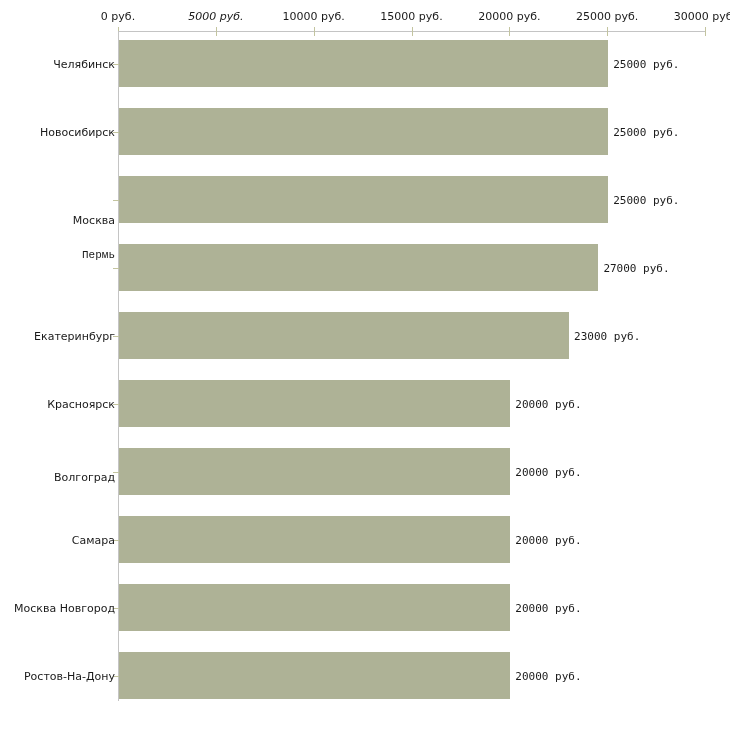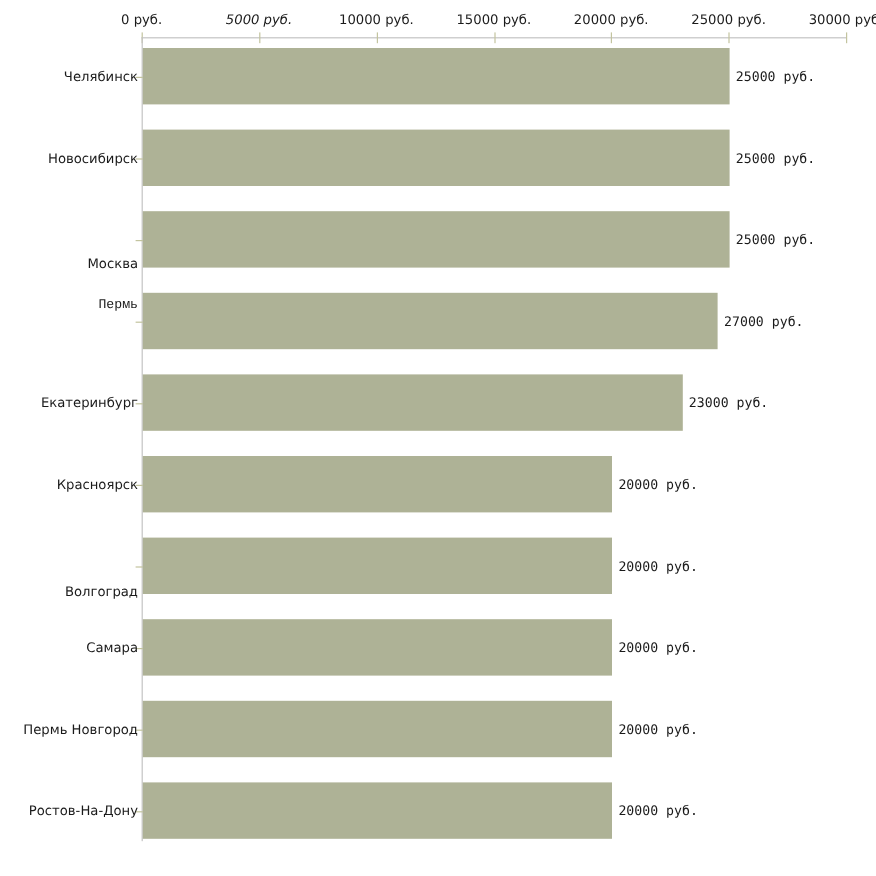--- a/index.html
+++ b/index.html
@@ -127,23 +127,23 @@
       <div class="ytick" style="top: 676px;"></div>
     </div>
 
   <div id="cat-layer">
       <div class="cat-label" style="top: 63.5px;">Челябинск</div>
       <div class="cat-label" style="top: 131.5px;">Новосибирск</div>
       <div class="cat-label" style="top: 199.5px; margin-top: 20px;">Москва</div>
       <div class="cat-label" style="top: 255px; font-family: Liberation Mono, monospace;">Пермь</div>
       <div class="cat-label" style="top: 335.5px;">Екатеринбург</div>
       <div class="cat-label" style="top: 403.5px;">Красноярск</div>
-      <div class="cat-label" style="top: 493px;">Волгоград</div>
+      <div class="cat-label" style="top: 477px;">Волгоград</div>
       <div class="cat-label" style="top: 539.5px;">Самара</div>
-      <div class="cat-label" style="top: 607.5px;">Пермь Новгород</div>
+      <div class="cat-label" style="top: 607.5px;">Москва Новгород</div>
       <div class="cat-label" style="top: 675.5px;">Ростов-На-Дону</div>
     </div>
 
   <div id="bars-layer">
       <div class="bar" title="Челябинск: 25000 руб." style="top: 40px; width: 489.167px; height: 47px; background: rgb(174, 178, 150);"></div>
       <div class="bar-value-label" style="left: 613.167px; top: 63.5px;">25000 руб.</div>
       <div class="bar" title="Новосибирск: 25000 руб." style="top: 108px; width: 489.167px; height: 47px; background: rgb(174, 178, 150);"></div>
       <div class="bar-value-label" style="left: 613.167px; top: 131.5px;">25000 руб.</div>
       <div class="bar" title="Москва: 25000 руб." style="top: 176px; width: 489.167px; height: 47px; background: rgb(174, 178, 150);"></div>
       <div class="bar-value-label" style="left: 613.167px; top: 199.5px;">25000 руб.</div>

